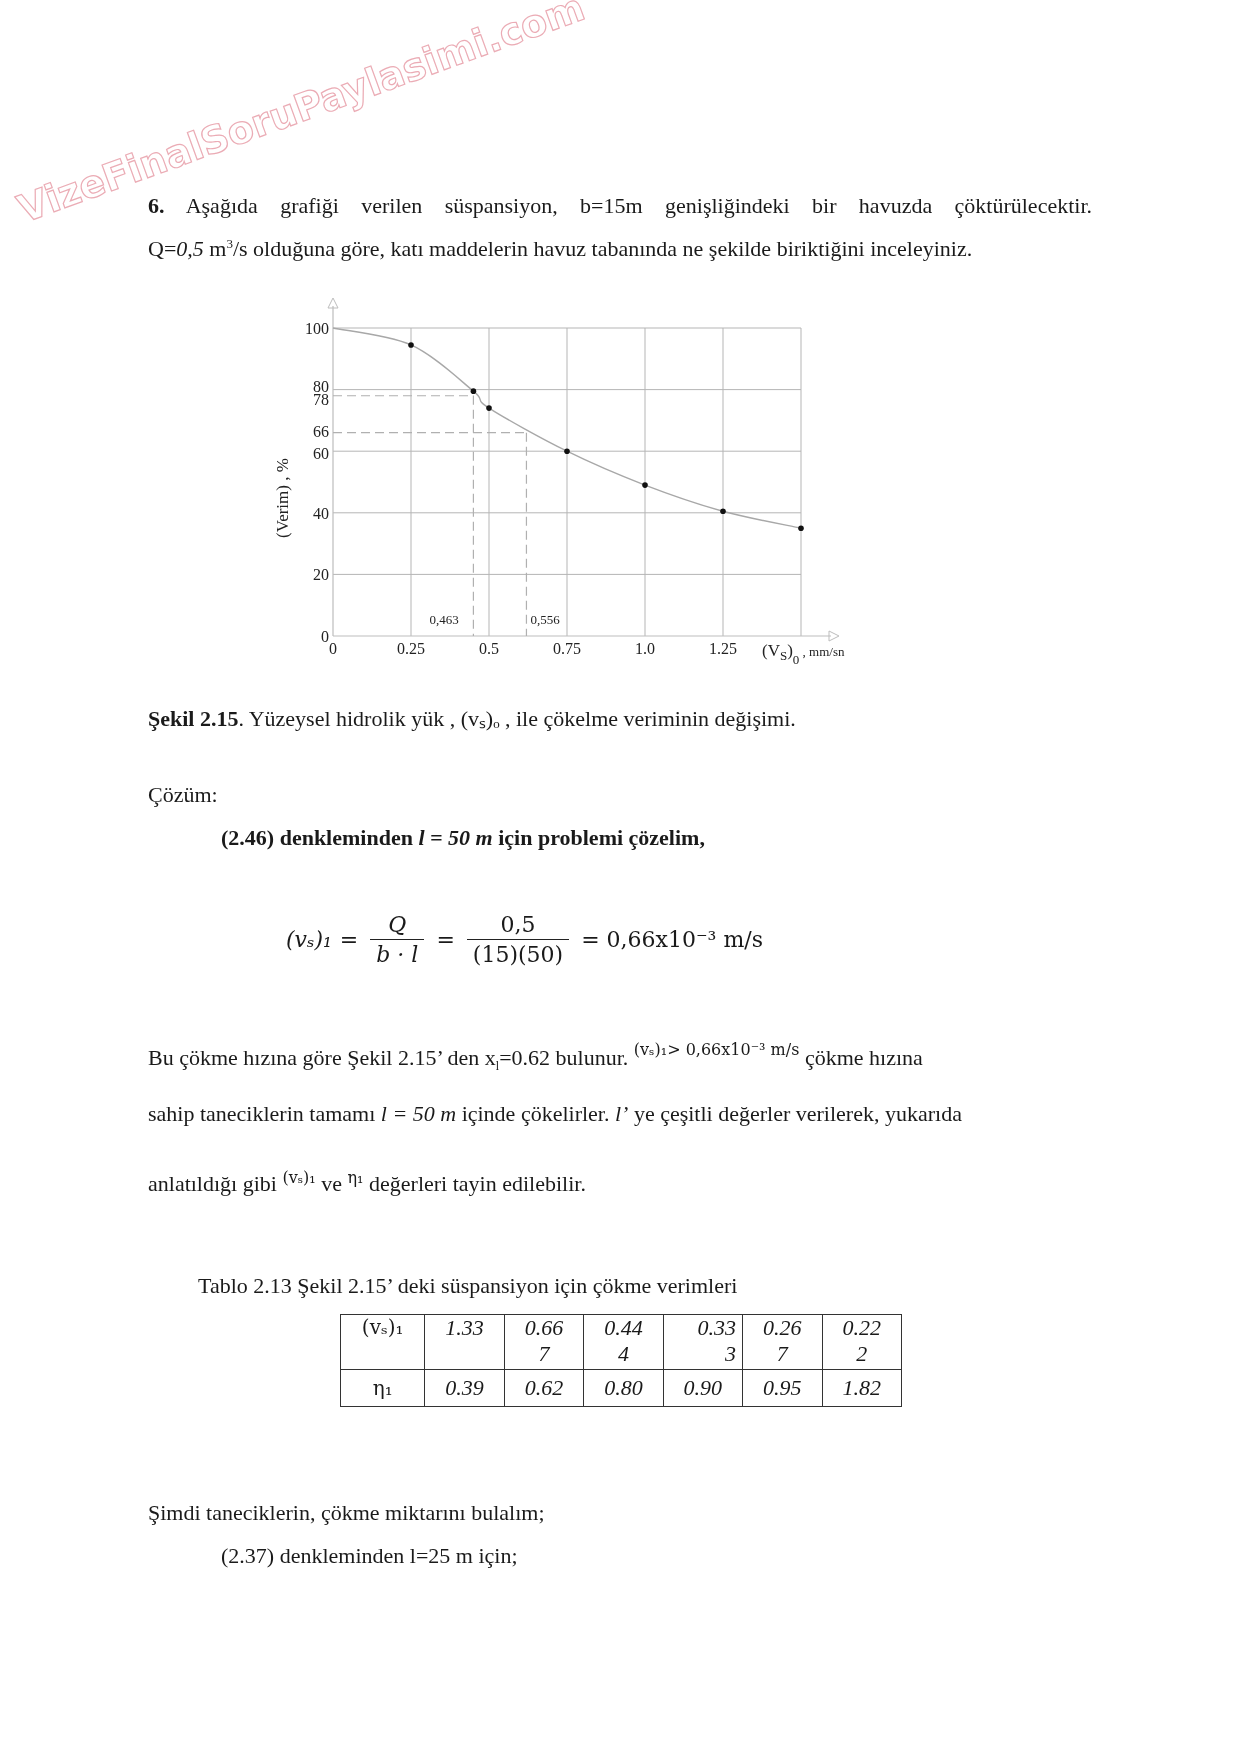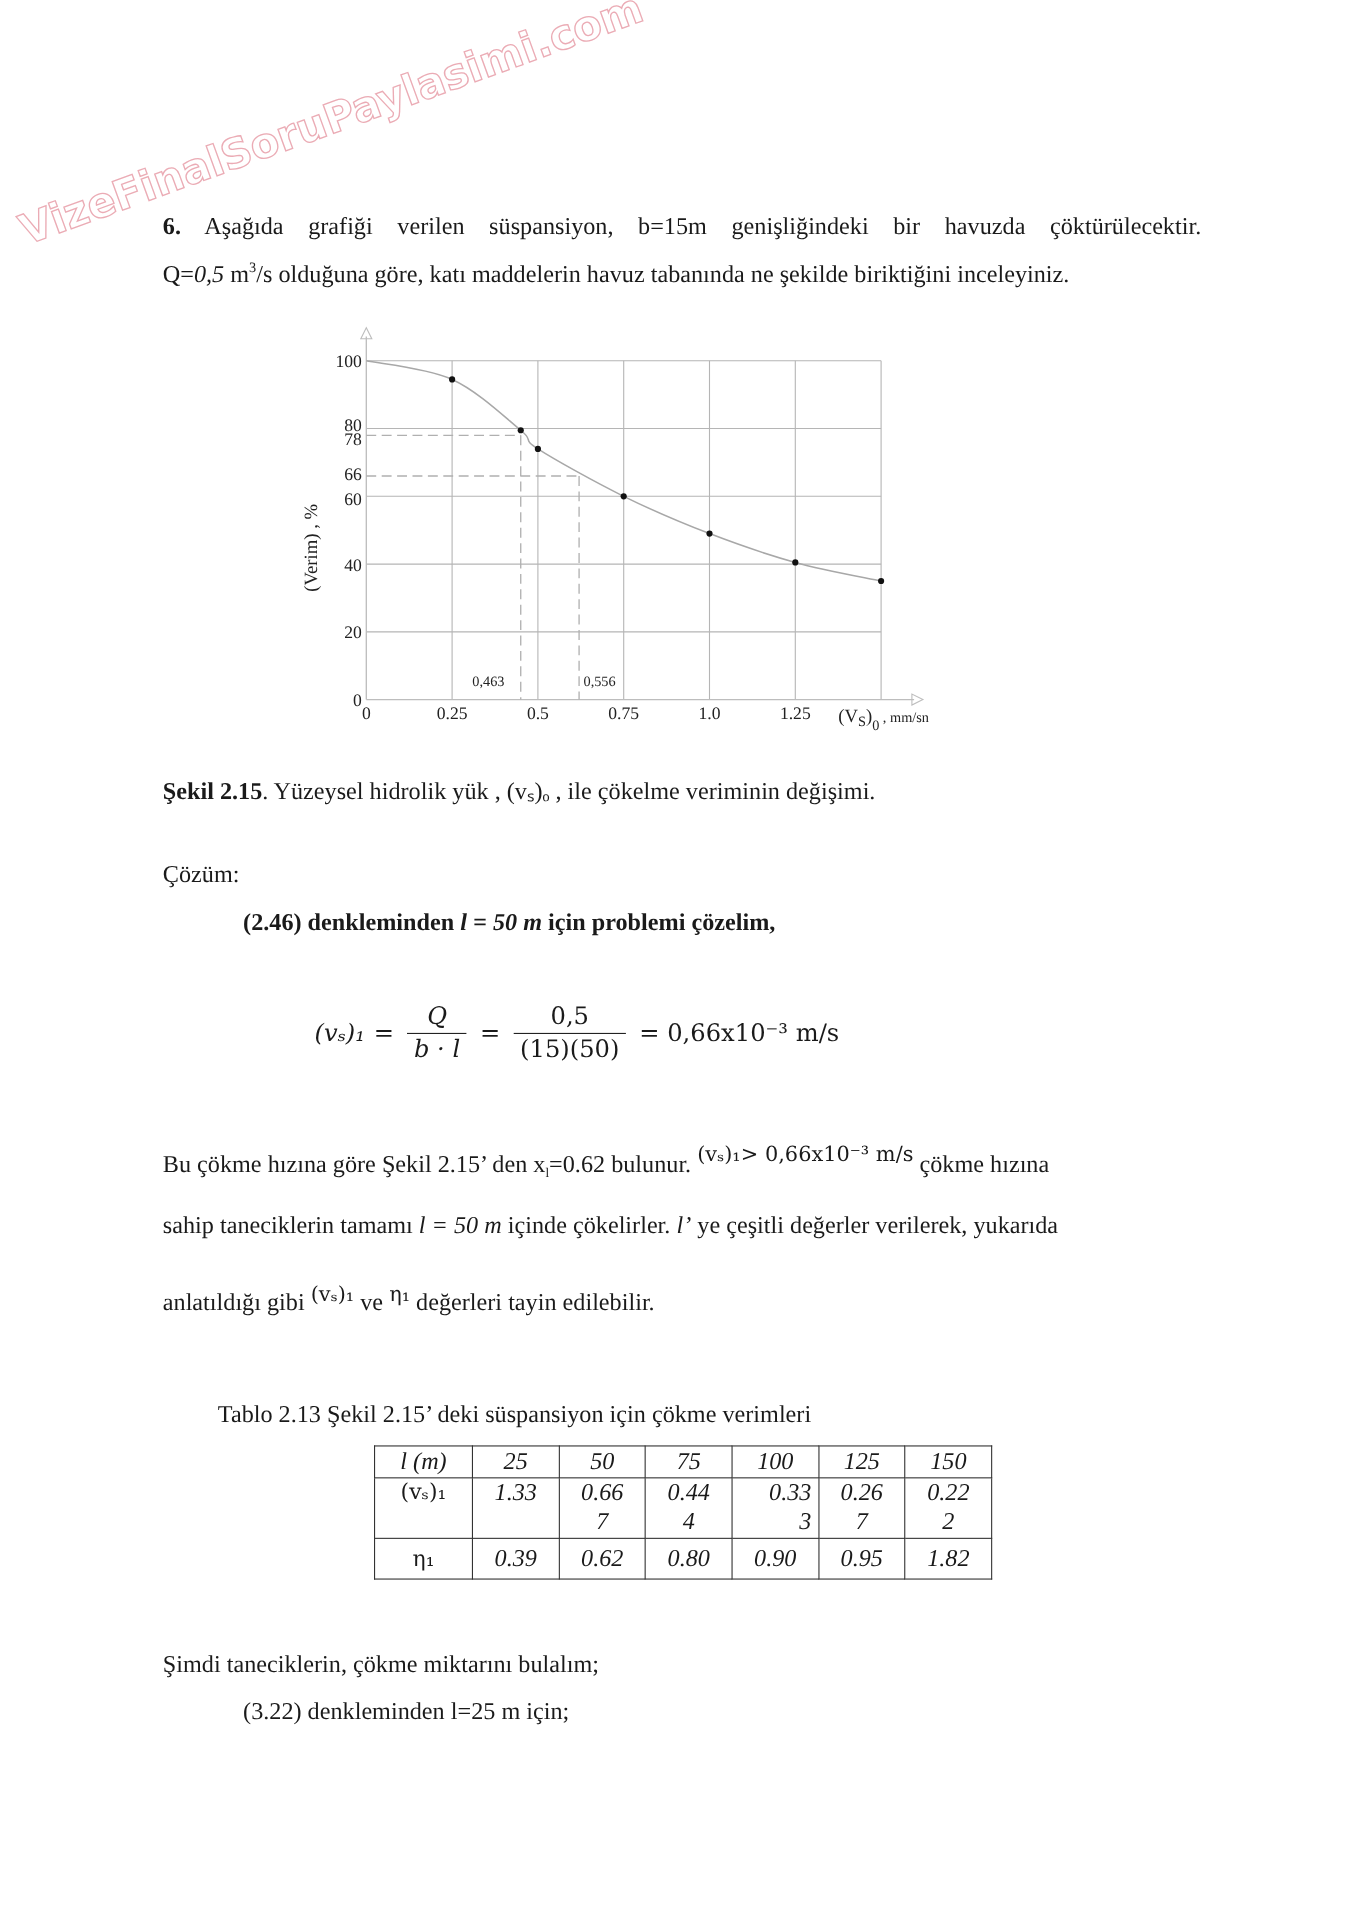--- a/index.html
+++ b/index.html
@@ -13,21 +13,21 @@
   .para { font-size: 22px; line-height: 1.2; white-space: nowrap; }
   .justify { text-align: justify; text-align-last: justify; }
   .b { font-weight: bold; }
   .i { font-style: italic; }
   sup { font-size: 13px; line-height: 0; }
   .caption { font-size: 22px; }
   .eq { left: 286px; top: 904px; height: 70px; display: flex; align-items: center; gap: 8px; font-family: "DejaVu Serif", serif; font-size: 22px; }
   .frac { display: inline-flex; flex-direction: column; align-items: center; margin: 0 4px; }
   .frac .num { padding: 0 6px 2px; }
   .frac .den { border-top: 1.5px solid #222; padding: 2px 6px 0; }
-  .inline-math { font-family: "DejaVu Serif", serif; font-size: 19px; }
+  .inline-math { font-family: "DejaVu Serif", serif; font-size: 16px; }
   table.data { border-collapse: collapse; font-size: 22px; font-style: italic; }
   table.data td { border: 1.5px solid #333; padding: 0 6px; text-align: center; vertical-align: top; height: 28px; }
   table.data td.rowhead { font-style: normal; font-family: "DejaVu Serif", serif; font-size: 20px; }
   .chart-svg text { font-family: "Liberation Serif", serif; fill: #222; }
 </style>
 </head>
 <body>
 
 <div class="abs watermark">VizeFinalSoruPaylasimi.com</div>
 
@@ -129,29 +129,20 @@
 <div class="abs para" style="left:148px; top:1101px;">
   <span>sahip taneciklerin tamamı </span><span class="i">l = 50 m</span><span> içinde çökelirler. </span><span class="i">l’</span><span> ye çeşitli değerler verilerek, yukarıda</span>
 </div>
 <div class="abs para" style="left:148px; top:1171px;">
   <span>anlatıldığı gibi </span><span class="inline-math" style="position:relative; top:-8px;">(vₛ)₁</span><span> ve </span><span class="inline-math" style="position:relative; top:-8px;">η₁</span><span> değerleri tayin edilebilir.</span>
 </div>
 
 <div class="abs para" style="left:198px; top:1273px;">Tablo 2.13  Şekil 2.15’ deki süspansiyon için çökme verimleri</div>
 <table class="abs data" style="left:340px; top:1314px; width:562px;">
   <tbody>
-      <tr>
-    <td style="width:76px;">l (m)</td>
-    <td>25</td>
-    <td>50</td>
-    <td>75</td>
-    <td>100</td>
-    <td>125</td>
-    <td>150</td>
-  </tr>
   <tr>
     <td class="rowhead">(vₛ)₁</td>
     <td>
           <div>1.33</div>
           <div style="height:28px"></div>
         </td>
     <td>
           <div>0.66</div>
           <div style="height:28px">7</div>
         </td>
@@ -178,13 +169,13 @@
     <td style="vertical-align:middle">0.62</td>
     <td style="vertical-align:middle">0.80</td>
     <td style="vertical-align:middle">0.90</td>
     <td style="vertical-align:middle">0.95</td>
     <td style="vertical-align:middle">1.82</td>
   </tr>
 </tbody>
   </table>
 
 <div class="abs para" style="left:148px; top:1500px;">Şimdi taneciklerin, çökme miktarını bulalım;</div>
-<div class="abs para" style="left:221px; top:1543px;">(3.22) denkleminden  l=25 m için;</div>
+<div class="abs para" style="left:221px; top:1543px;">(2.37) denkleminden  l=25 m için;</div>
 
 </body></html>

